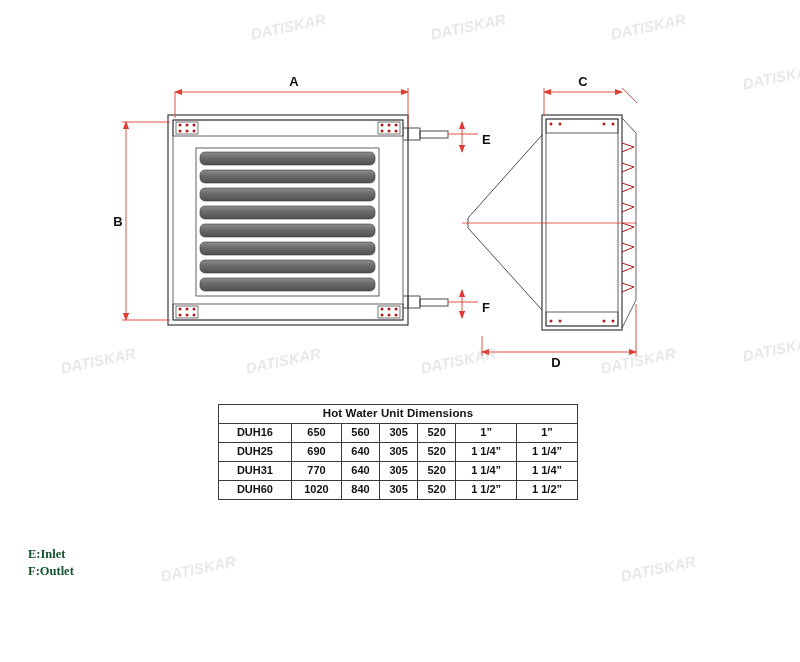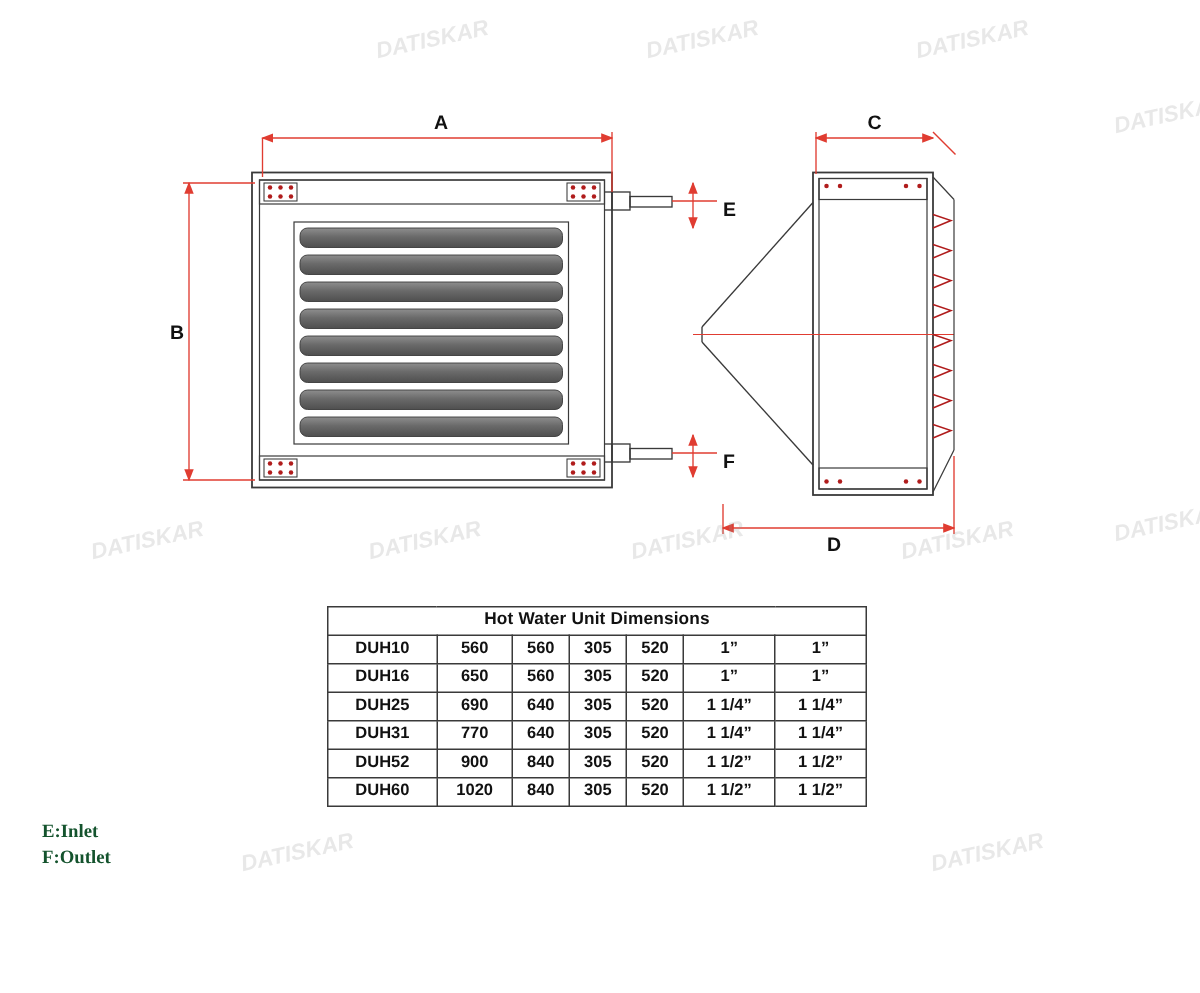--- a/index.html
+++ b/index.html
@@ -261,29 +261,20 @@
   </svg>
 
   <div class="dim-table-wrap">
     <table class="dim-table">
       <tbody>
         <tr class="tbl-title">
           <td colspan="7">Hot Water Unit Dimensions</td>
         </tr>
 
         <tr>
-          <td class="model">DUH10</td>
-          <td>560</td>
-          <td>560</td>
-          <td>305</td>
-          <td>520</td>
-          <td>1”</td>
-          <td>1”</td>
-        </tr>
-        <tr>
           <td class="model">DUH16</td>
           <td>650</td>
           <td>560</td>
           <td>305</td>
           <td>520</td>
           <td>1”</td>
           <td>1”</td>
         </tr>
         <tr>
           <td class="model">DUH25</td>
@@ -295,29 +286,20 @@
           <td>1  1/4”</td>
         </tr>
         <tr>
           <td class="model">DUH31</td>
           <td>770</td>
           <td>640</td>
           <td>305</td>
           <td>520</td>
           <td>1  1/4”</td>
           <td>1  1/4”</td>
-        </tr>
-        <tr>
-          <td class="model">DUH52</td>
-          <td>900</td>
-          <td>840</td>
-          <td>305</td>
-          <td>520</td>
-          <td>1  1/2”</td>
-          <td>1  1/2”</td>
         </tr>
         <tr>
           <td class="model">DUH60</td>
           <td>1020</td>
           <td>840</td>
           <td>305</td>
           <td>520</td>
           <td>1  1/2”</td>
           <td>1  1/2”</td>
         </tr>

